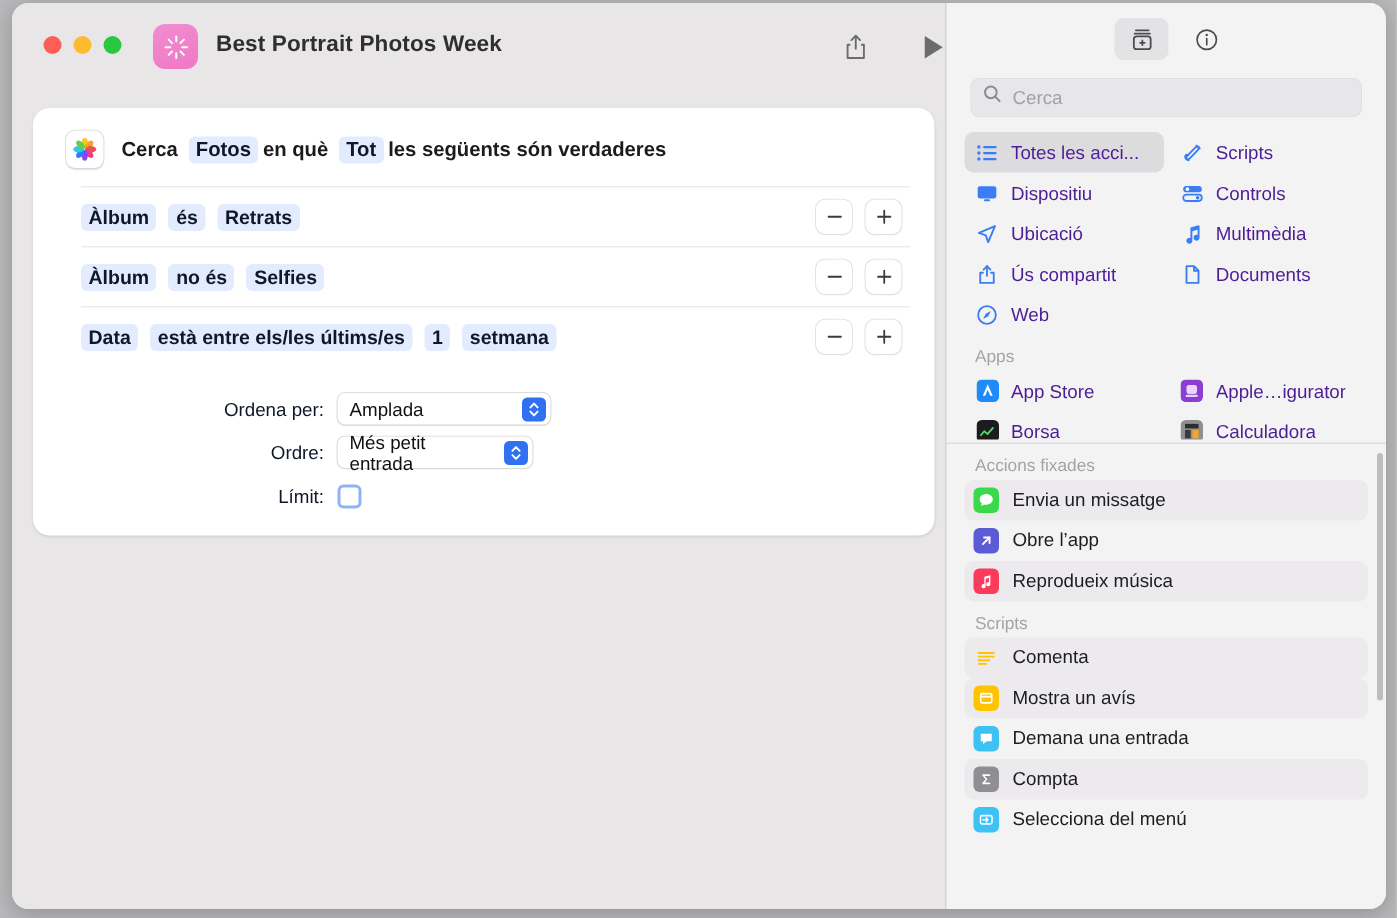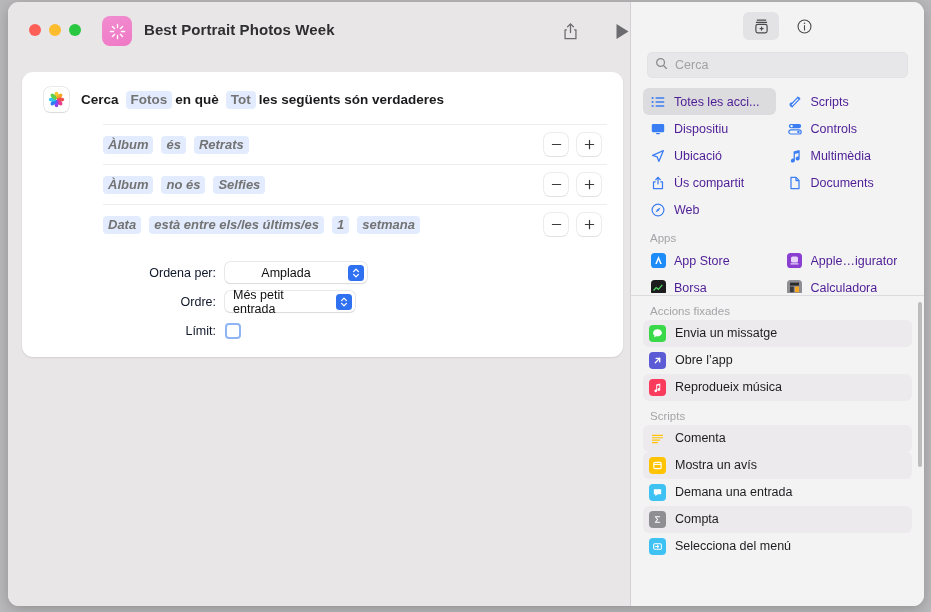--- a/index.html
+++ b/index.html
@@ -65,32 +65,32 @@
   }
   #photos-icon {
     width: 25px; height: 25px; border-radius: 6px;
     background: #ffffff; box-shadow: 0 0 0 .5px #d6d6d8, 0 1px 1px rgba(0,0,0,.12);
     margin-right: 12px; flex: none;
     display: flex; align-items: center; justify-content: center;
   }
   #card-head .word { margin-right: 4px; }
   .tok {
     display: inline-block;
-    background: #e3ecfe; color: #737373;
+    background: #e3ecfe; color: #0f172a;
     border-radius: 4px; padding: 1px 5px 2px;
     font-weight: bold; white-space: nowrap;
   }
   #card-head .tok { margin: 0 3px; }
 
   .filter-row {
     position: relative;
-    margin: 0 16px 0 81px;
+    margin: 0 16px 0 32px;
     border-top: 1px solid #ededee;
     height: 40px;
-    display: flex; align-items: center; font-style: italic;
+    display: flex; align-items: center;
   }
   .filter-row .tok { margin-right: 8px; font-size: 13px; }
   .row-ctrls { position: absolute; right: 6px; top: 8px; display: flex; gap: 9px; }
   .circ {
     width: 24px; height: 23px; border-radius: 6px;
     background: #fff; box-shadow: 0 0 0 .5px #dcdcde, 0 .5px 1px rgba(0,0,0,.10);
     display: flex; align-items: center; justify-content: center;
     color: #3a3a3c;
   }
 
@@ -100,21 +100,21 @@
     width: 203px; text-align: right; padding-right: 9px;
     font-size: 12.5px; color: #0f172a;
   }
   .popup {
     position: relative; height: 21px; border-radius: 5px;
     background: #fff; box-shadow: 0 0 0 .5px #d3d3d5, 0 .5px 1px rgba(0,0,0,.12);
     display: flex; align-items: center;
     font-size: 12.5px; color: #111113;
     padding: 0 28px 0 8px;
   }
-  #popup-sortby { width: 142px; justify-content: center; }
+  #popup-sortby { width: 142px; }
   #popup-order  { width: 130px; }
   .stepper {
     position: absolute; right: 3px; top: 2.5px;
     width: 16px; height: 16px; border-radius: 3.5px;
     background: #2f71f0;
     display: flex; flex-direction: column; align-items: center; justify-content: center;
     color: #fff; line-height: 6px; font-size: 8px;
   }
   #limit-box {
     width: 16px; height: 16px; border-radius: 4px;

